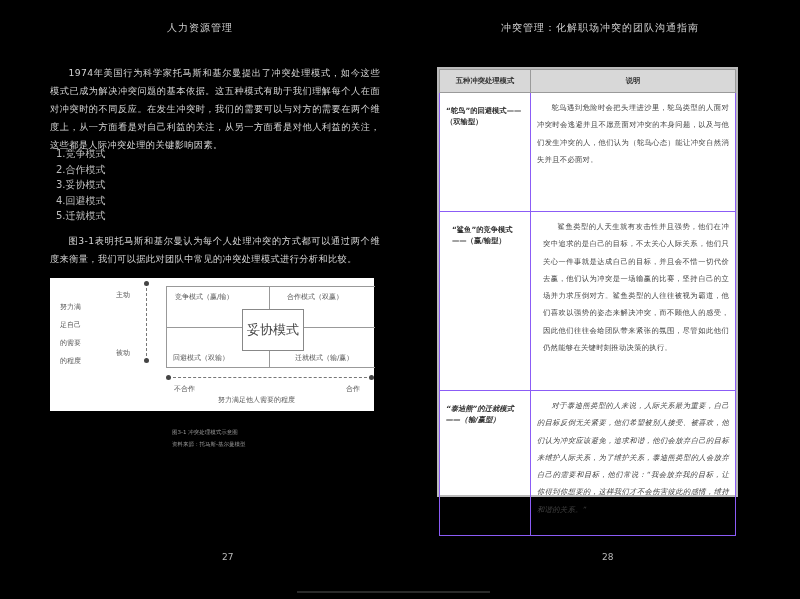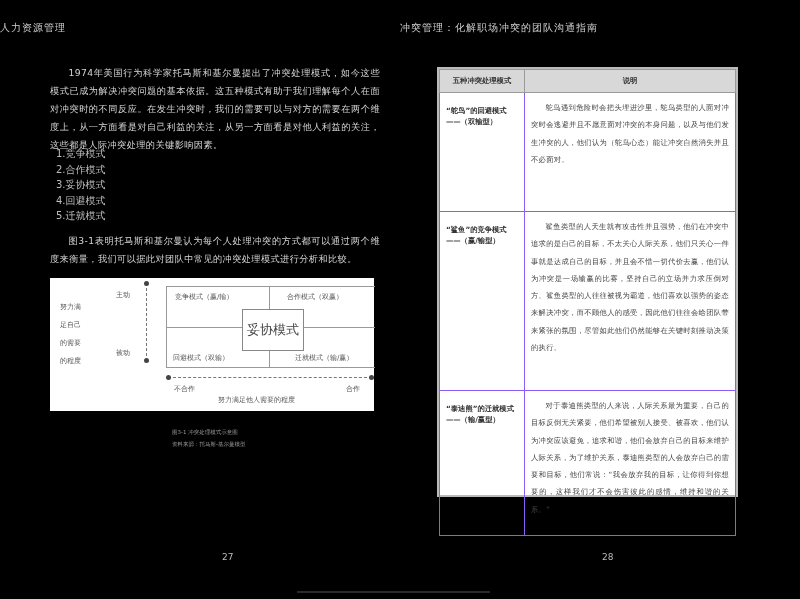--- a/index.html
+++ b/index.html
@@ -4,21 +4,21 @@
 <style>
   html, body { margin: 0; padding: 0; }
   body {
     width: 800px; height: 599px; background: #000; overflow: hidden;
     font-family: "DejaVu Sans", sans-serif; color: #ddd; position: relative;
   }
   .page { position: absolute; top: 0; height: 580px; }
   .page-left { left: 0; width: 400px; }
   .page-right { left: 400px; width: 400px; }
   .running-head {
-    position: absolute; top: 21px; left: 0; width: 100%; text-align: left;
+    position: absolute; top: 21px; left: 0; width: 100%; text-align: center;
     font-size: 10px; color: #cfcfcf; letter-spacing: 1px;
   }
   .page-num {
     position: absolute; top: 552px; font-size: 9px; color: #bbb; margin-left: 16px;
   }
   .body-text {
     position: absolute; left: 50px; width: 330px; font-size: 9.2px;
     line-height: 18px; color: #d6d6d6; text-align: justify; letter-spacing: 0.4px;
   }
   .para1 { top: 64px; }
@@ -60,21 +60,21 @@
   .table-wrap {
     position: absolute; left: 437px; top: 67px; width: 301px; height: 430px; background: #fff;
     border: 2px solid #bbb; box-sizing: border-box;
   }
   table { border-collapse: collapse; width: 100%; color: #444; font-size: 7.3px; }
   th { background: #d8d8d8; font-weight: bold; height: 20px; border: 1px solid #9a9a9a; color: #333; }
   td { border: 1px solid #8b5cf6; vertical-align: top; padding: 6px 6px; line-height: 17.3px; }
   td.mode { width: 72px; font-weight: bold; color: #333; line-height: 11px; padding-top: 12px; }
   td.desc { text-align: justify; letter-spacing: 0.3px; margin-left: 20px; }
   td.desc p { margin: 0; text-indent: 2em; }
-  tr.r1 td { height: 100px; } tr.r2 td { height: 160px; } tr.r3 td { height: 126px; }
+  tr.r1 td { height: 100px; } tr.r2 td { height: 160px; padding-left: 12px; } tr.r3 td { height: 126px; font-style: italic; }
 
   .progress { position: absolute; left: 297px; top: 591px; width: 193px; height: 2px; background: #1f1f1f; border-radius: 1px; }
   .progress-fill { height: 100%; background: #2a2a2a; }
 </style>
 </head>
 <body>
 
 <div class="page page-left">
   <div class="running-head">人力资源管理</div>
   <div class="body-text para1 indent">1974年美国行为科学家托马斯和基尔曼提出了冲突处理模式，如今这些模式已成为解决冲突问题的基本依据。这五种模式有助于我们理解每个人在面对冲突时的不同反应。在发生冲突时，我们的需要可以与对方的需要在两个维度上，从一方面看是对自己利益的关注，从另一方面看是对他人利益的关注，这些都是人际冲突处理的关键影响因素。</div>

